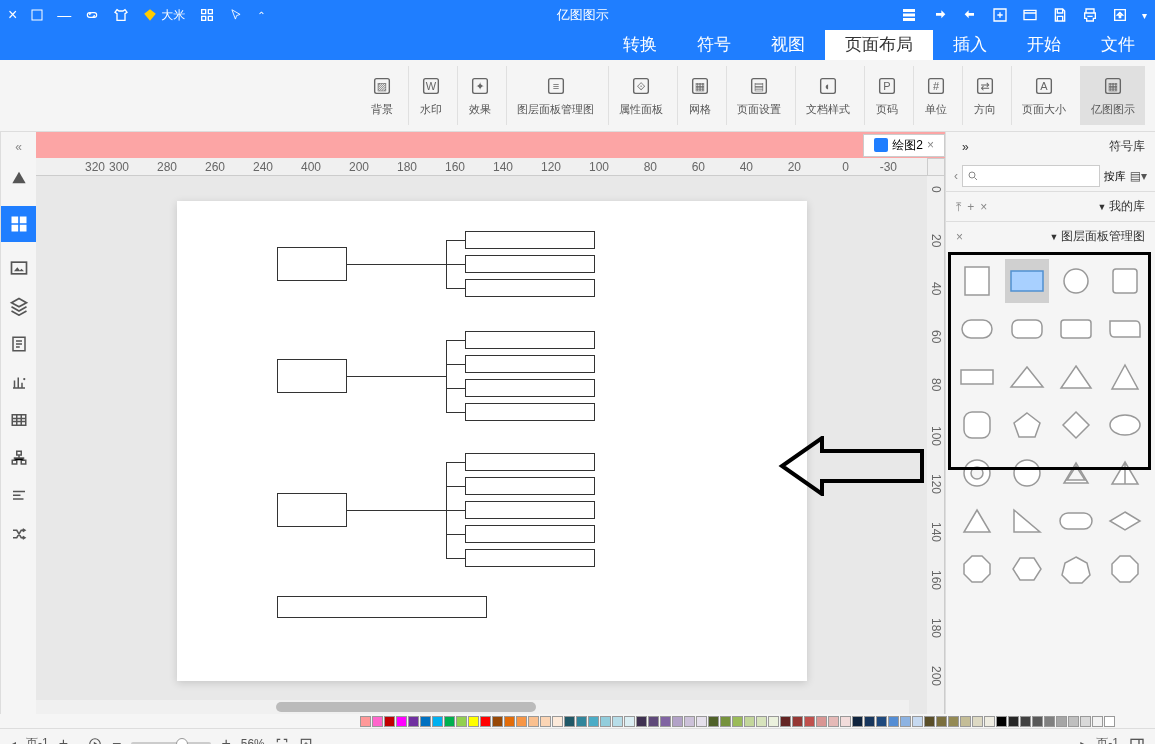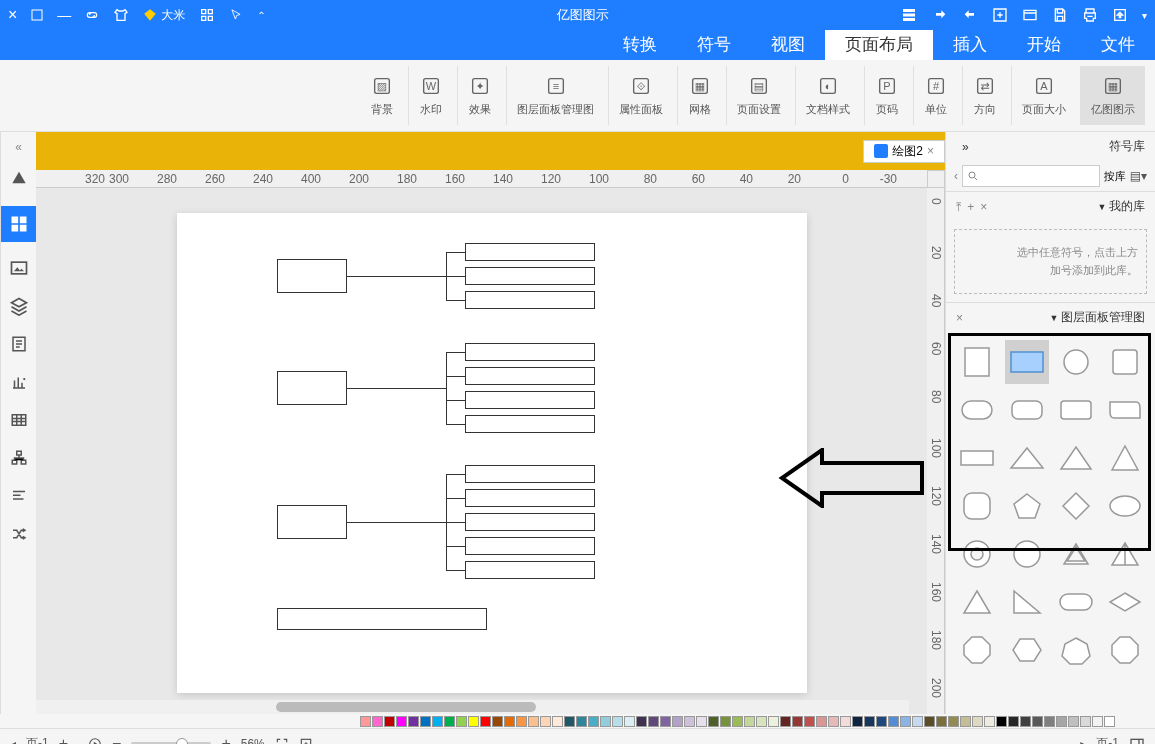--- a/index.html
+++ b/index.html
@@ -32,21 +32,21 @@
 .shapecell{width:44px;height:44px;display:flex;align-items:center;justify-content:center;cursor:pointer}
 .shapecell.sel{background:#d0d0d0}
 .shapecell svg{stroke:#999;fill:#fff;stroke-width:1.5}
 .shapecell.sel svg rect{fill:#a8d0ff;stroke:#5090d0}
 .hiborder{position:absolute;border:3px solid #000;pointer-events:none}
 .arrow{position:absolute;pointer-events:none}
 .leftstrip{width:36px;background:#f5f5f5;border-left:1px solid #ddd;display:flex;flex-direction:column;align-items:center;padding-top:8px;gap:14px}
 .leftstrip .item{width:24px;height:24px;display:flex;align-items:center;justify-content:center;cursor:pointer;color:#555}
 .leftstrip .item.active{background:#1f7eff;color:#fff;width:36px;height:36px}
 .canvasarea{flex:1;display:flex;flex-direction:column;background:#eee;position:relative}
-.doctab{height:38px;background:#eab308;display:flex;flex-direction:row-reverse;align-items:center}
+.doctab{height:26px;background:#fca5a5;display:flex;flex-direction:row-reverse;align-items:center}
 .doctab .dtab{background:#fff;border:1px solid #ccc;padding:2px 10px;display:flex;align-items:center;gap:4px;font-size:12px}
 .doctab .dtab .dicon{width:14px;height:14px;background:#1f7eff;border-radius:2px}
 .rulerh{height:18px;background:#f0f0f0;border-bottom:1px solid #ccc;position:relative;overflow:hidden;font-size:8px;color:#666}
 .rulerh span{position:absolute;top:2px}
 .rulerv{width:18px;background:#f0f0f0;border-right:1px solid #ccc;position:relative;font-size:8px;color:#666}
 .rulerv span{position:absolute;left:2px;writing-mode:vertical-rl}
 .canvasbody{flex:1;display:flex;flex-direction:row-reverse;overflow:hidden;position:relative}
 .canvas{flex:1;background:#e8e8e8;position:relative;overflow:hidden}
 .page{position:absolute;background:#fff;box-shadow:0 2px 8px rgba(0,0,0,0.15)}
 .scrollh{position:absolute;bottom:0;left:0;right:18px;height:14px;background:#f0f0f0}
@@ -272,22 +272,20 @@
     </div>
     <div class="section">
       <div class="shead">
         <span><span style="font-size:9px">▼ </span><span>我的库</span></span>
         <span class="sctrls">
             <span>⤒</span>
             <span>+</span>
             <span>×</span>
           </span>
       </div>
-      <div class="dropzone" style="white-space:pre-line">选中任意符号，点击上方
-加号添加到此库。</div>
     </div>
     <div class="section" style="flex:1;overflow:hidden;position:relative">
       <div class="shead">
         <span><span style="font-size:9px">▼ </span><span>图层面板管理图</span></span>
         <span class="sctrls">
             <span>×</span>
           </span>
       </div>
       <div class="shapes">
         <div class="shapecell">

